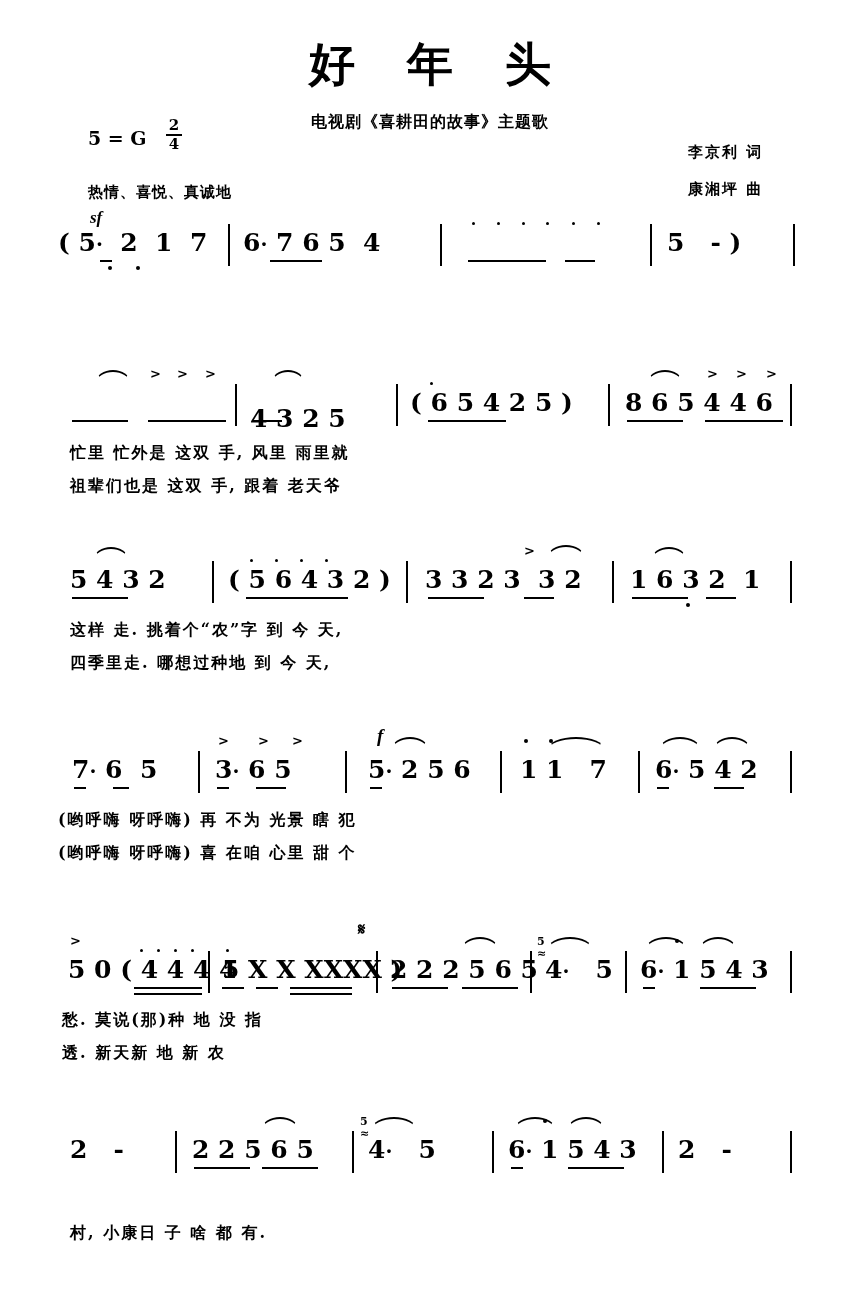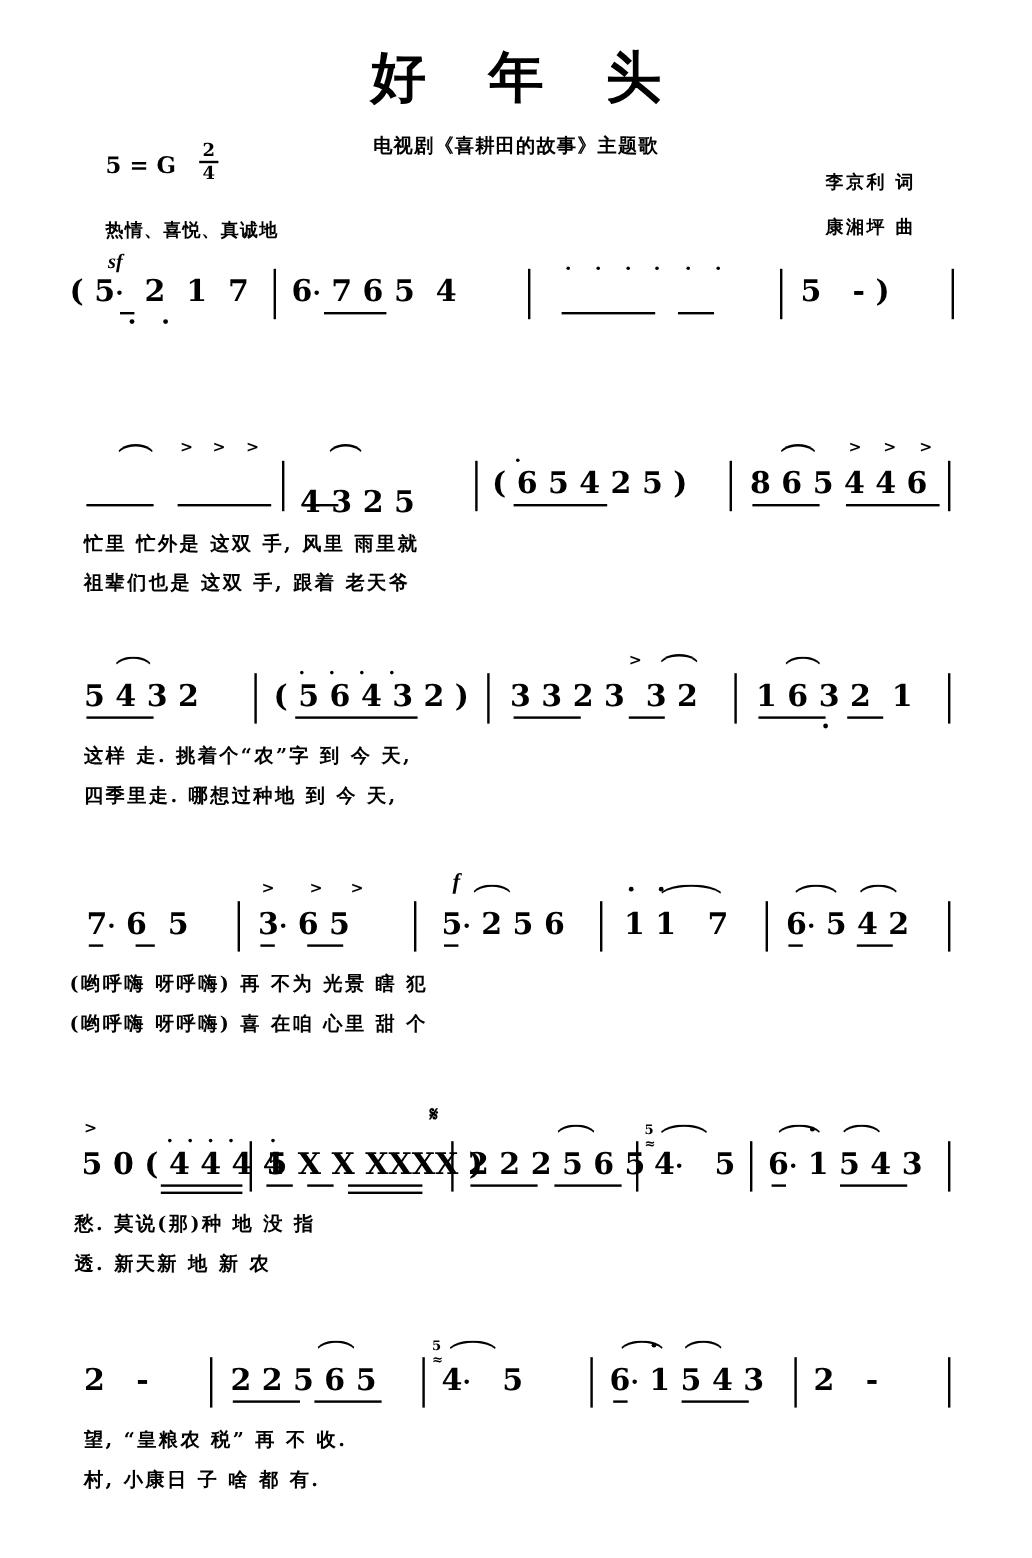--- a/index.html
+++ b/index.html
@@ -410,17 +410,16 @@
     <div class="bracket5" style="left:360px; top:-20px;">5</div>
     <div class="bracket5" style="left:360px; top:-8px;">≈</div>
 
     <div class="beam" style="left:194px; top:32px; width:56px;"></div>
     <div class="beam" style="left:262px; top:32px; width:56px;"></div>
     <div class="beam" style="left:511px; top:32px; width:12px;"></div>
     <div class="beam" style="left:568px; top:32px; width:56px;"></div>
 
     <div class="dot-above" style="left:543px; top:-16px;"></div>
 
-    <div class="lyricline" style="left:70px; top:55px; letter-spacing:2px;">望,    “皇粮农   税”   再 不  收.</div>
     <div class="lyricline" style="left:70px; top:88px; letter-spacing:2px;">村,    小康日   子   啥 都  有.</div>
   </div>
 
 </div>
 
 </body></html>

